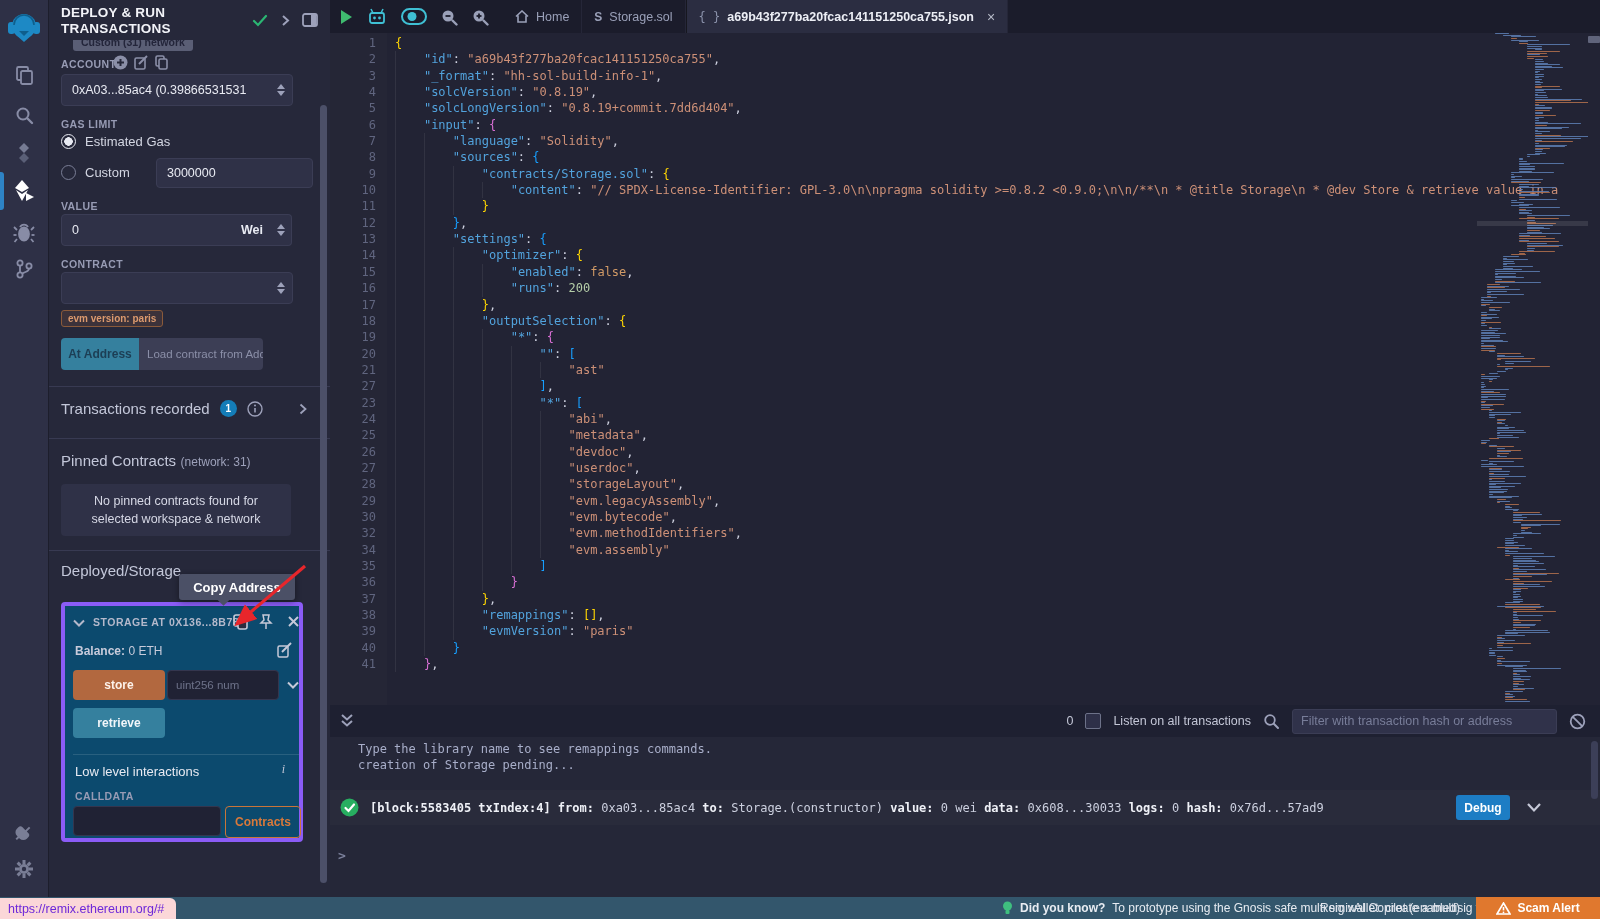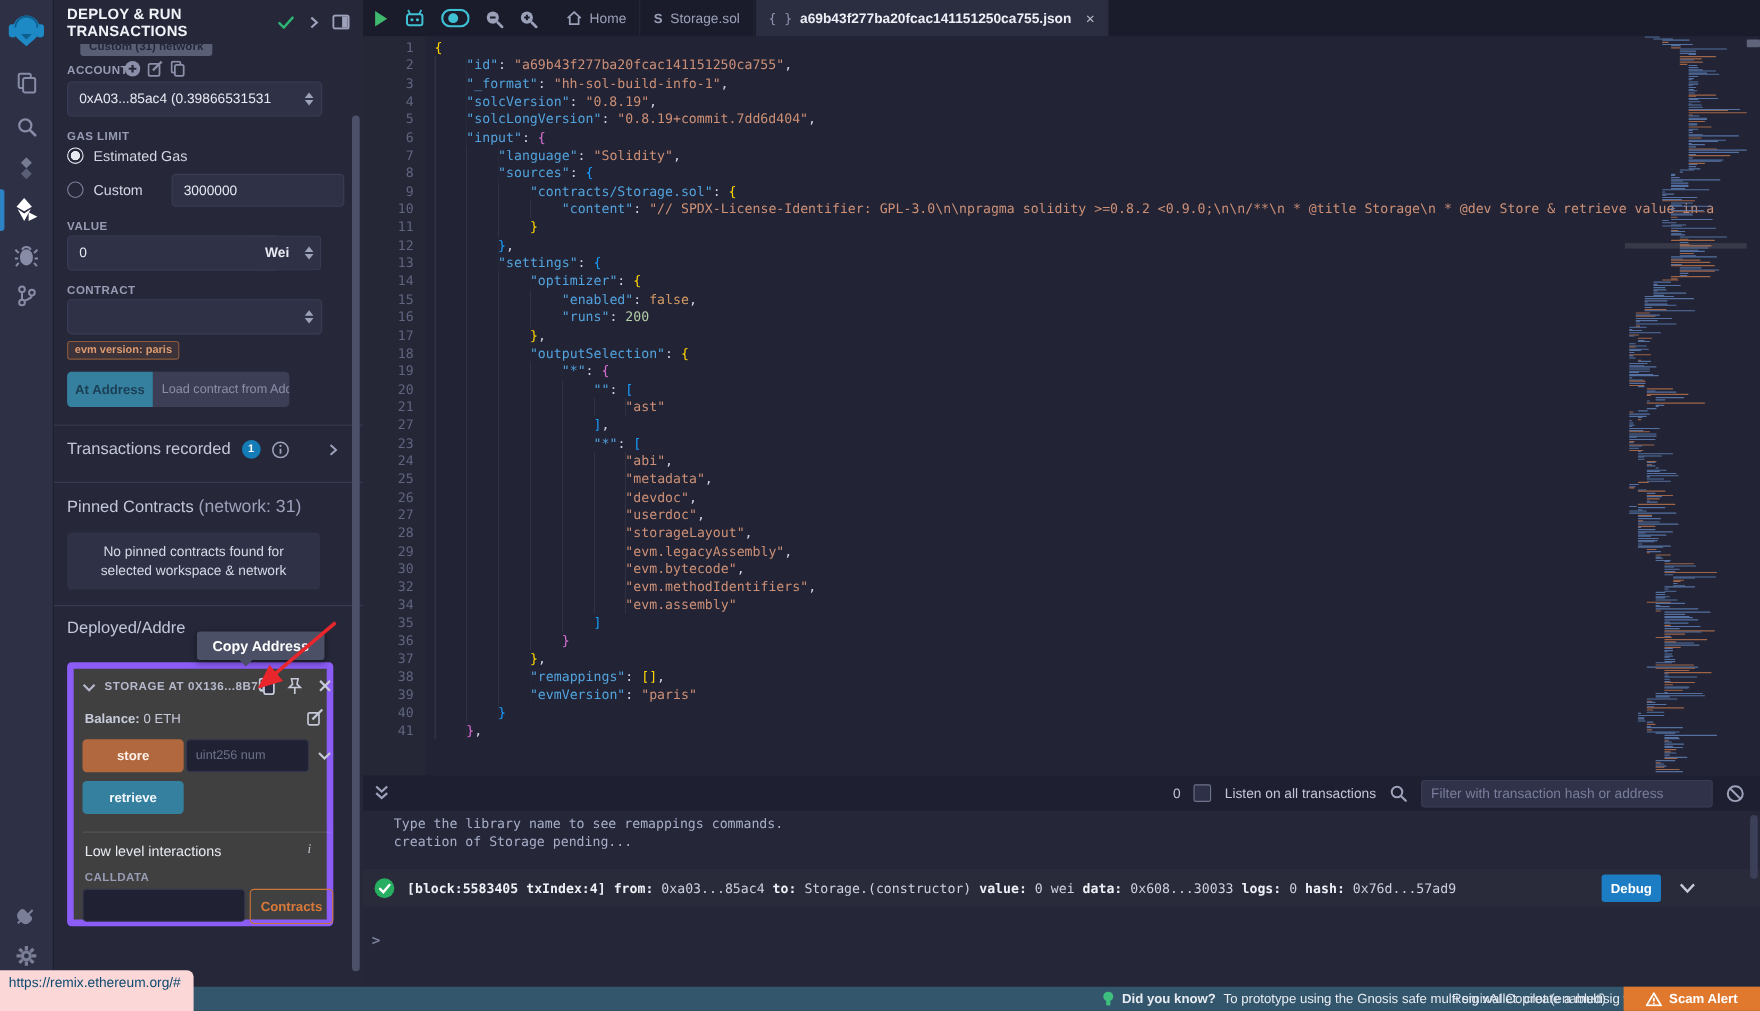--- a/index.html
+++ b/index.html
@@ -32,21 +32,21 @@
              background:rgba(178,104,63,.16);border:1px solid #8a5a3a;border-radius:3px;padding:2px 6px;}
   .btn-ataddr{position:absolute;left:12px;top:338px;width:78px;height:32px;background:#35809e;border-radius:4px 0 0 4px;
               color:rgba(20,40,60,.75);font-weight:bold;font-size:12px;display:flex;align-items:center;justify-content:center;}
   .load-field{position:absolute;left:90px;top:338px;width:124px;height:32px;background:#3c3e55;border-radius:0 4px 4px 0;
               color:#8b8fa8;font-size:11.5px;display:flex;align-items:center;padding:0 8px;box-sizing:border-box;white-space:nowrap;overflow:hidden;}
   .sp-section-title{font-size:15px;color:#c3c7d9;}
   .count-badge{display:inline-flex;align-items:center;justify-content:center;width:17px;height:17px;border-radius:50%;
                background:#147db8;color:#fff;font-size:10px;font-weight:bold;}
   .empty-box{position:absolute;left:12px;top:484px;width:230px;height:52px;background:#2f3147;border-radius:4px;
              display:flex;flex-direction:column;align-items:center;justify-content:center;font-size:12.5px;color:#d6d8e5;line-height:18px;}
-  .card{position:absolute;left:12px;top:602px;width:242px;height:240px;background:#404040;border:6px solid #8b5cf6;border-radius:4px;box-sizing:border-box;}
+  .card{position:absolute;left:12px;top:602px;width:242px;height:240px;background:#0c4a6e;border:4px solid #8b5cf6;border-radius:4px;box-sizing:border-box;}
   .card-title{font-size:10.5px;letter-spacing:.5px;color:#b5b9cb;font-weight:bold;}
   .btn-store{position:absolute;left:8px;top:64px;width:92px;height:30px;background:#b2683f;border-radius:4px;color:#fdf2ea;
              font-weight:bold;font-size:12px;display:flex;align-items:center;justify-content:center;}
   .mini-input{position:absolute;background:#202234;border:1px solid #34364e;border-radius:4px;color:#6d7289;font-size:11.5px;
               display:flex;align-items:center;padding:0 8px;box-sizing:border-box;}
   .btn-retrieve{position:absolute;left:8px;top:102px;width:92px;height:30px;background:#35809e;border-radius:4px;color:#f2f6fa;
                 font-weight:bold;font-size:12px;display:flex;align-items:center;justify-content:center;}
   .btn-transact{position:absolute;left:160px;top:200px;width:74px;height:30px;border:1px solid #c97539;border-radius:4px;
                 color:#d8793a;font-size:12px;font-weight:bold;display:flex;align-items:center;justify-content:center;background:transparent;}
   .sp-scrollbar{position:absolute;right:3px;top:105px;width:7px;height:778px;background:#4c5069;border-radius:4px;z-index:5;}
@@ -94,22 +94,22 @@
   .tx-row{position:absolute;left:0;top:53px;right:0;height:35px;background:rgba(255,255,255,.02);display:flex;align-items:center;}
   .tx-text{font-size:12px;color:#ccd0df;white-space:pre;margin-left:30px;}
   .txb{font-weight:bold;color:#eef0f6;}
   .btn-debug{position:absolute;right:90px;top:5px;width:54px;height:25px;background:#1d7dc4;border-radius:3px;color:#fff;
              font-family:"Liberation Sans",sans-serif;font-size:12px;font-weight:bold;display:flex;align-items:center;justify-content:center;}
   .prompt{position:absolute;left:8px;top:111px;font-size:13px;color:#7c819c;font-weight:bold;}
   .term-scroll{position:absolute;right:2px;top:4px;width:7px;height:58px;background:#3c3f58;border-radius:4px;}
 
   
   .statusbar{position:absolute;left:0;bottom:0;width:100%;height:22px;background:#33566c;}
-  .url-chip{position:absolute;left:0;bottom:0;height:21px;background:#fbd7d8;color:#0c4a6e;font-size:12.5px;
-            display:flex;align-items:center;padding:0 12px 16px 8px;border-radius:0 6px 0 0;}
+  .url-chip{position:absolute;left:0;bottom:0;height:21px;background:#fbd7d8;color:#6d28d9;font-size:12.5px;
+            display:flex;align-items:center;padding:0 12px 0 8px;border-radius:0 6px 0 0;}
   .sb-center{position:absolute;left:1002px;top:0;height:100%;display:flex;align-items:center;gap:7px;font-size:12px;color:#e8ecf2;}
   .sb-copilot{position:absolute;right:140px;top:0;height:100%;display:flex;align-items:center;font-size:12px;color:#dfe3ec;}
   .scam-chip{position:absolute;right:0;top:0;height:100%;width:124px;background:#e0782e;display:flex;align-items:center;
              justify-content:center;gap:6px;color:#fff;font-size:12px;font-weight:bold;}
   [data-interactable="true"]{cursor:pointer;}
 </style>
 </head>
 <body>
 
 <div class="app" data-interactable="false">
@@ -283,29 +283,29 @@
         </svg>
       <svg style="margin-left:auto;" width="8" height="12" viewBox="0 0 8 12" data-interactable="true">
           <polyline points="1.5,1.5 6.5,6 1.5,10.5" fill="none" stroke="#9da1ba" stroke-width="1.8"></polyline>
         </svg>
     </div>
 
     <div class="divider" style="top:438px;" data-interactable="false"></div>
 
     <div class="abs" style="left:12px;top:452px;" data-interactable="false">
       <span class="sp-section-title" data-interactable="false">Pinned Contracts</span>
-      <span style="font-size:16px;color:#9da1ba;" data-interactable="false">(network: 31)</span>
+      <span style="font-size:12px;color:#9da1ba;" data-interactable="false">(network: 31)</span>
     </div>
     <div class="empty-box" data-interactable="false">
       <div data-interactable="false">No pinned contracts found for</div>
       <div data-interactable="false">selected workspace &amp; network</div>
     </div>
 
     <div class="divider" style="top:550px;" data-interactable="false"></div>
-    <div class="abs sp-section-title" style="left:12px;top:562px;" data-interactable="false">Deployed/Addre</div>
+    <div class="abs sp-section-title" style="left:12px;top:562px;" data-interactable="false">Deployed/Storage</div>
 
     <div class="card" data-interactable="false">
       <svg class="abs" style="left:8px;top:13px;" width="12" height="8" viewBox="0 0 12 8" data-interactable="true">
           <polyline points="1,1.5 6,6.5 11,1.5" fill="none" stroke="#b5b9cb" stroke-width="2"></polyline>
         </svg>
       <div class="abs card-title" style="left:28px;top:10px;" data-interactable="false">STORAGE AT 0X136...8B78</div>
       <svg class="abs" style="left:168px;top:8px;" width="15" height="16" viewBox="0 0 15 16" data-interactable="true">
           <rect x="1" y="1" width="9" height="11" rx="2" fill="none" stroke="#c6c9d8" stroke-width="1.6"></rect>
           <rect x="5" y="4" width="9" height="11" rx="2" fill="#2b2d3f" stroke="#c6c9d8" stroke-width="1.6"></rect>
         </svg>

